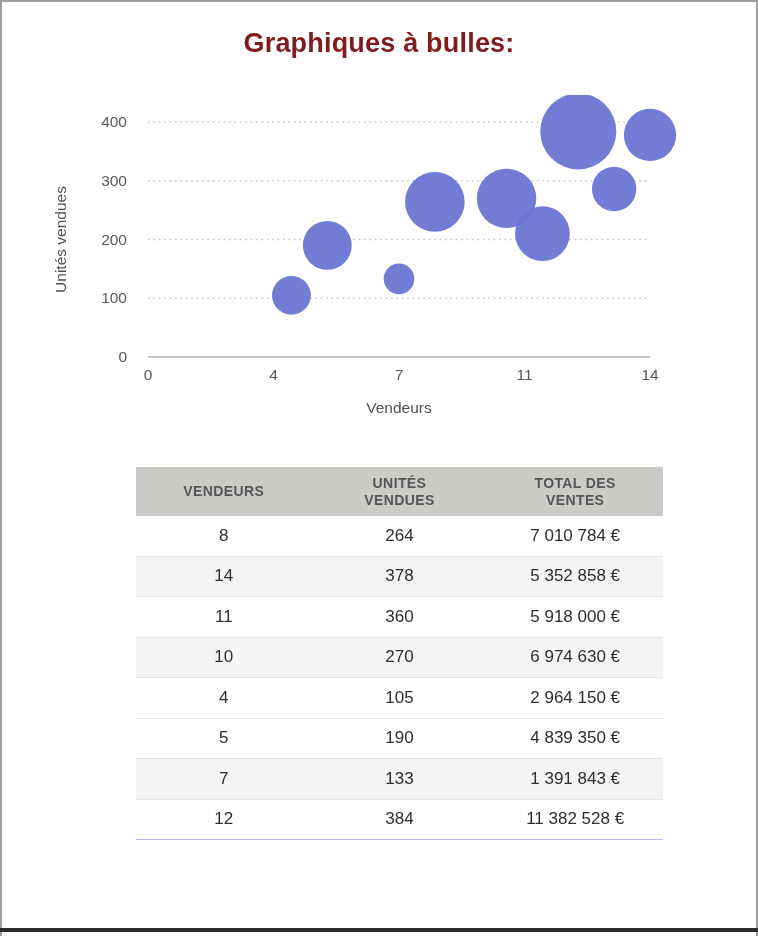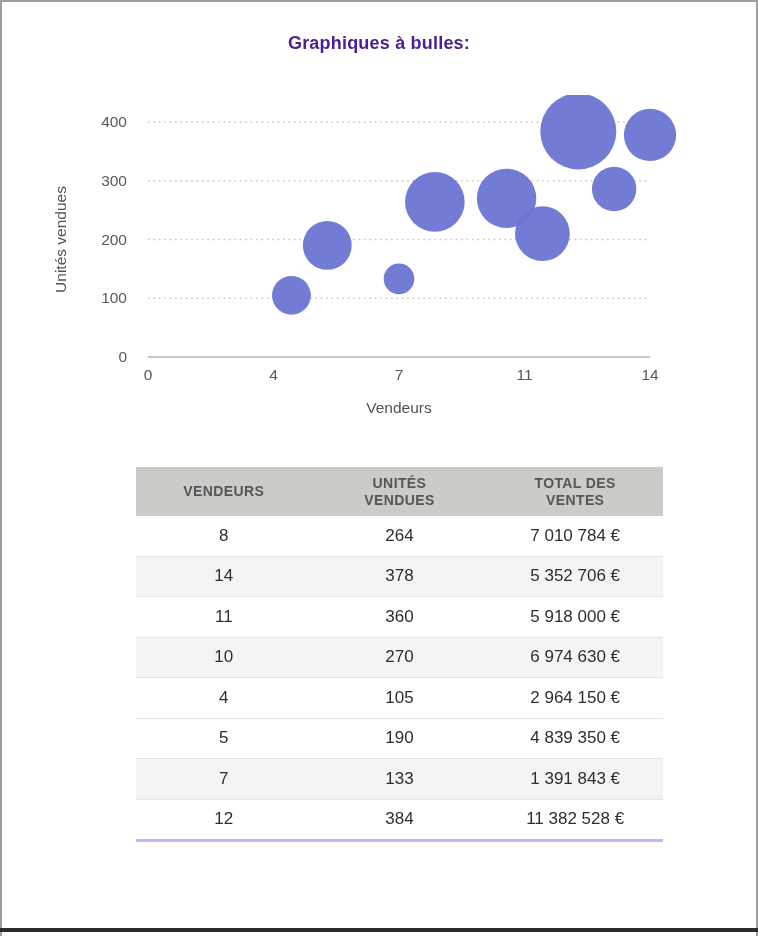--- a/index.html
+++ b/index.html
@@ -16,22 +16,22 @@
     border-bottom:none;
     pointer-events:none;
   }
   .bottom-bar{
     position:absolute;left:0;right:0;bottom:4px;height:4px;
     background:#2c2c2c;
   }
   .chart-title{
     position:absolute;top:29px;left:0;right:0;
     text-align:center;
-    font-size:18px;font-weight:600;line-height:29px;
-    color:#4c1d95;
+    font-size:27px;font-weight:600;line-height:29px;
+    color:#7f1d1d;
     letter-spacing:.2px;
   }
   .chart-svg{position:absolute;top:95px;left:0;}
   .chart-svg text{font-family:"Liberation Sans","DejaVu Sans",sans-serif;}
   .data-table{
     position:absolute;top:467px;left:136px;width:527px;
     border-collapse:collapse;
     table-layout:fixed;
     font-size:17px;color:#2e2e30;
   }
@@ -46,21 +46,21 @@
     padding:0;
   }
   .data-table td{
     height:39.5px;
     text-align:center;vertical-align:middle;
     padding:0;
   }
   .data-table tbody tr{background:#ffffff;}
   .data-table tbody tr.alt{background:#f4f4f2;}
   .data-table tbody tr + tr{border-top:1px solid #e5e5e3;}
-  .data-table tbody tr:last-child{border-bottom:3px solid #c4b5fd;}
+  .data-table tbody tr:last-child{border-bottom:1px solid #c4b5fd;}
 </style>
 </head>
 <body>
 
 <div class="page">
 
   <div class="chart-title">
     <div>Graphiques à bulles:</div>
   </div>
 
@@ -105,21 +105,21 @@
     </thead>
     <tbody>
         <tr>
           <td>8</td>
           <td>264</td>
           <td>7 010 784 €</td>
         </tr>
         <tr class="alt">
           <td>14</td>
           <td>378</td>
-          <td>5 352 706 €</td>
+          <td>5 352 858 €</td>
         </tr>
         <tr>
           <td>11</td>
           <td>360</td>
           <td>5 918 000 €</td>
         </tr>
         <tr class="alt">
           <td>10</td>
           <td>270</td>
           <td>6 974 630 €</td>

